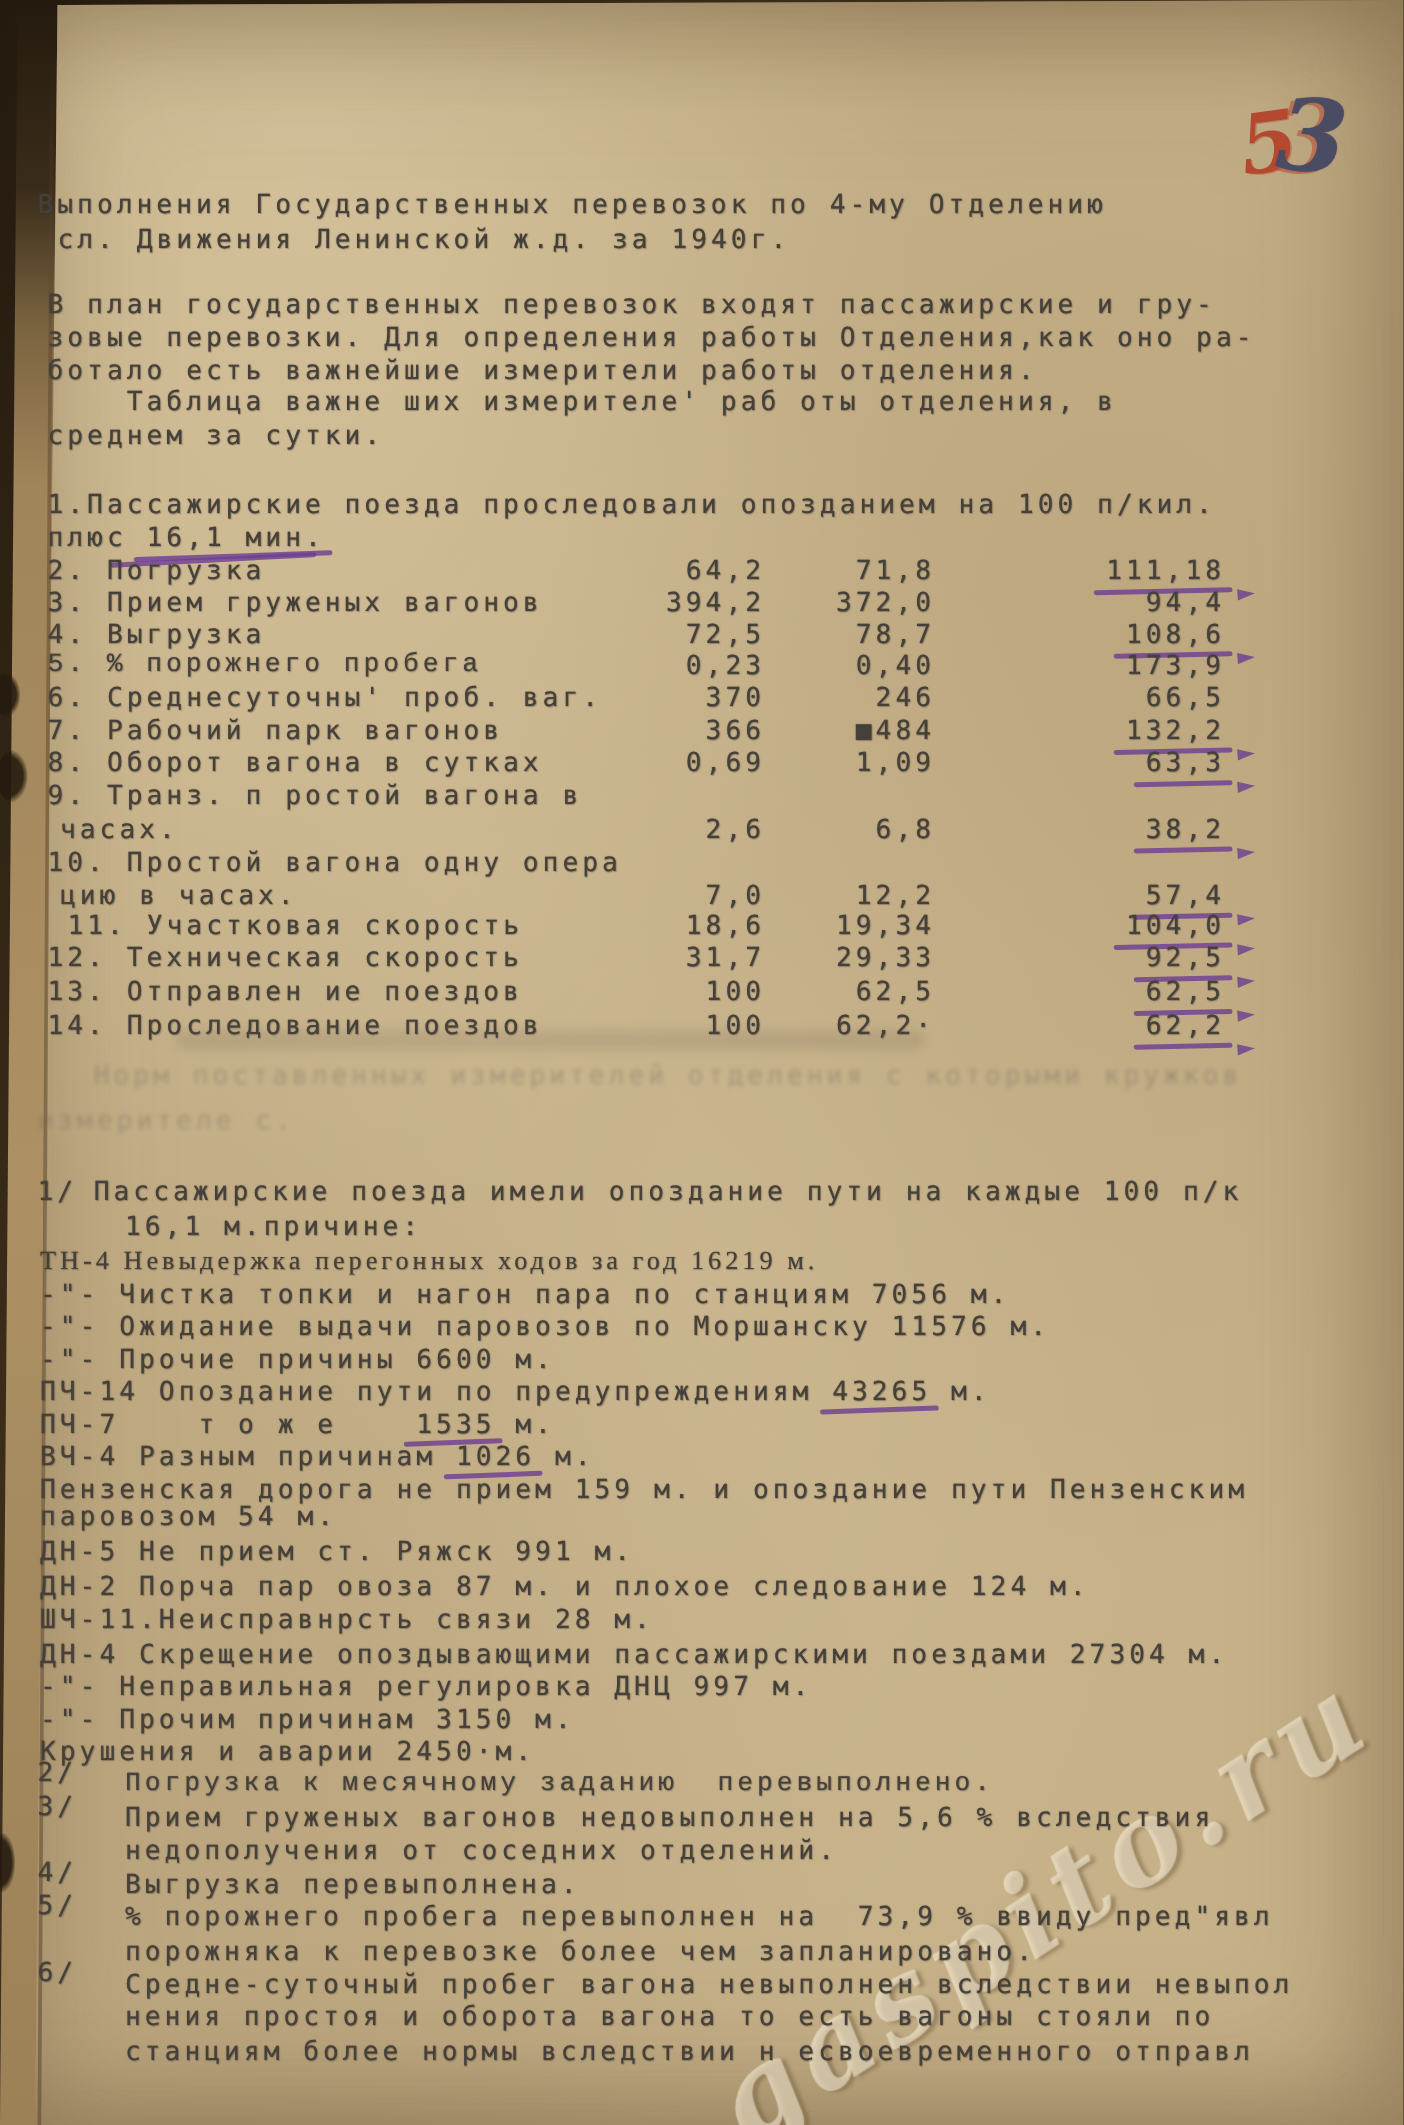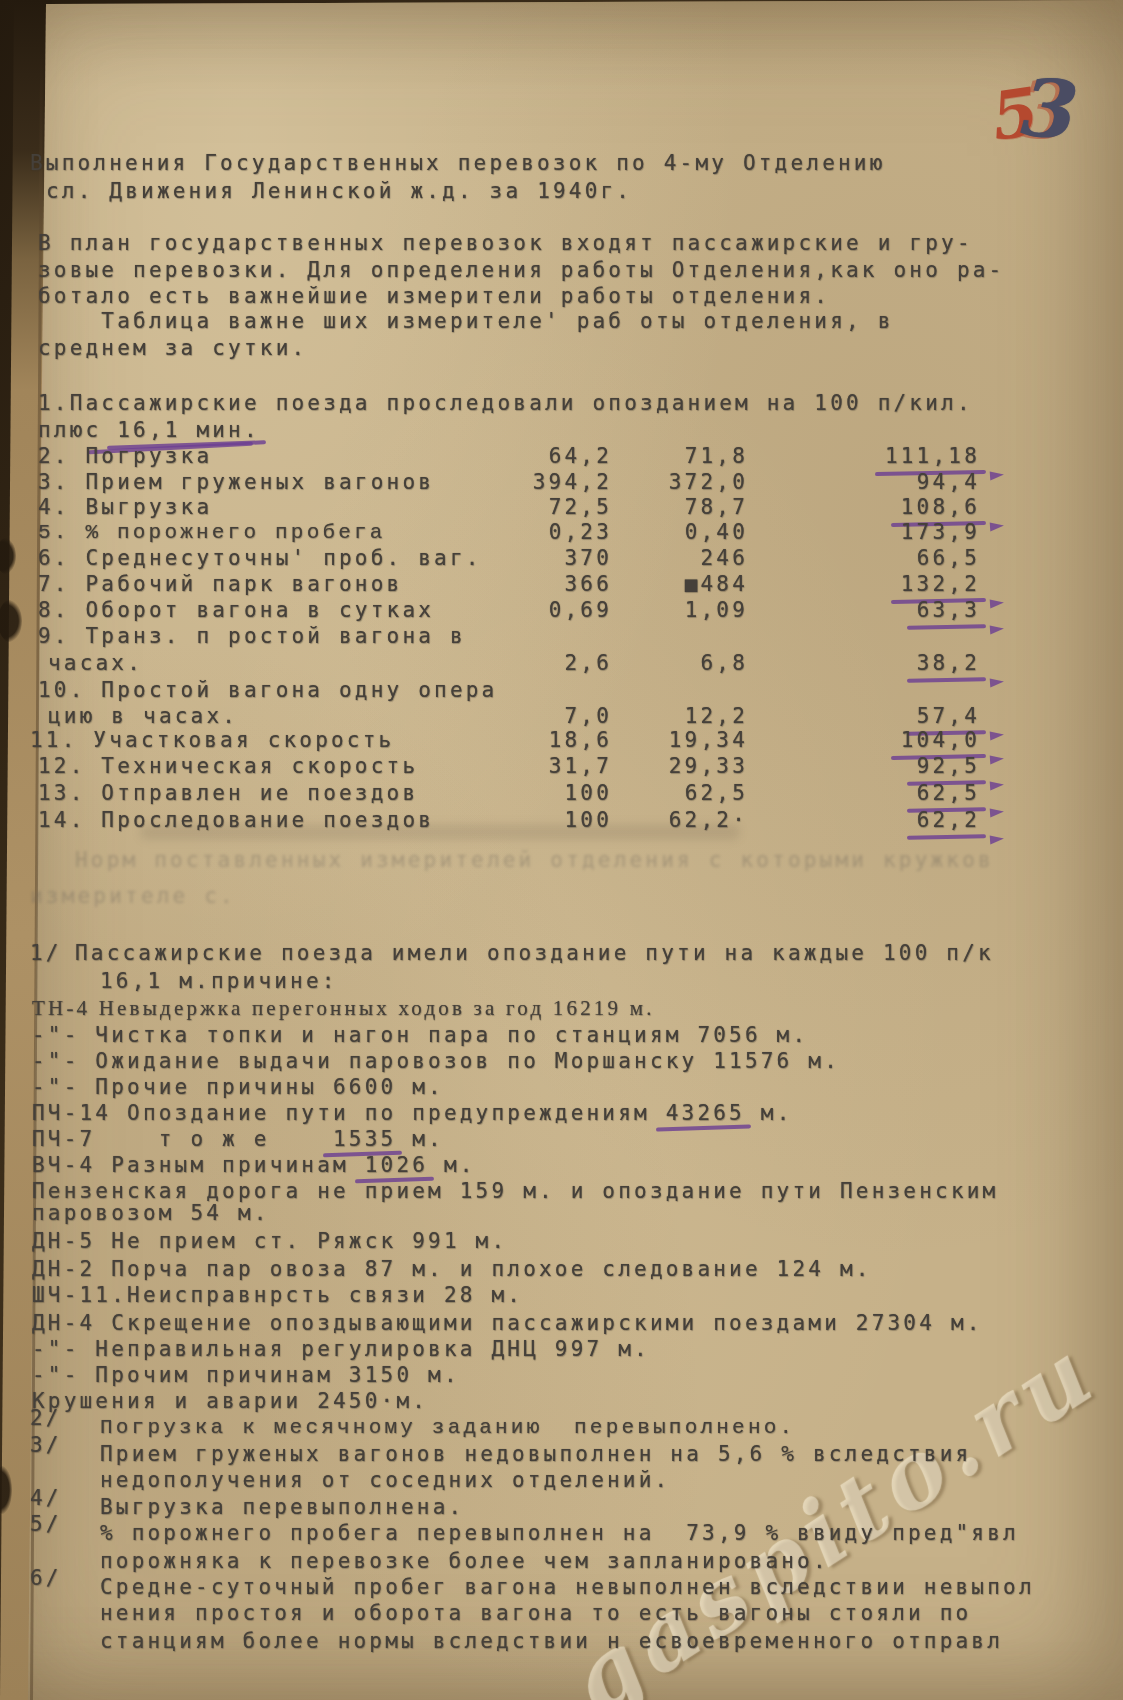--- a/index.html
+++ b/index.html
@@ -98,21 +98,21 @@
       <div class="tw" style="top: 469px;"><span class="lab" style="left: 38px;">3. Прием груженых вагонов</span><span class="cbox c-zad"><span>394,2</span></span><span class="cbox c-vyp"><span>372,0</span></span><span class="cbox c-pct"><span>94,4</span></span></div>
       <div class="tw" style="top: 494px;"><span class="lab" style="left: 38px;">4. Выгрузка</span><span class="cbox c-zad"><span>72,5</span></span><span class="cbox c-vyp"><span>78,7</span></span><span class="cbox c-pct"><span class="upl">108,6</span></span></div>
       <div class="tw" style="top: 519px;"><span class="lab" style="left: 38px; font-family: Liberation Mono, monospace;">5. % порожнего пробега</span><span class="cbox c-zad"><span>0,23</span></span><span class="cbox c-vyp"><span>0,40</span></span><span class="cbox c-pct"><span>173,9</span></span></div>
       <div class="tw" style="top: 545px;"><span class="lab" style="left: 38px;">6. Среднесуточны' проб. ваг.</span><span class="cbox c-zad"><span>370</span></span><span class="cbox c-vyp"><span>246</span></span><span class="cbox c-pct"><span>66,5</span></span></div>
       <div class="tw" style="top: 571px;"><span class="lab" style="left: 38px;">7. Рабочий парк вагонов</span><span class="cbox c-zad"><span>366</span></span><span class="cbox c-vyp"><span>■484</span></span><span class="cbox c-pct"><span class="upl">132,2</span></span></div>
       <div class="tw" style="top: 597px;"><span class="lab" style="left: 38px;">8. Оборот вагона в сутках</span><span class="cbox c-zad"><span>0,69</span></span><span class="cbox c-vyp"><span>1,09</span></span><span class="cbox c-pct"><span class="upl">63,3</span></span></div>
       <div class="tw" style="top: 623px;"><span class="lab" style="left: 38px;">9. Транз. п ростой вагона в</span></div>
       <div class="tw" style="top: 650px;"><span class="lab" style="left: 48px;">часах.</span><span class="cbox c-zad"><span>2,6</span></span><span class="cbox c-vyp"><span>6,8</span></span><span class="cbox c-pct"><span class="upl">38,2</span></span></div>
       <div class="tw" style="top: 677px;"><span class="lab" style="left: 38px;">10. Простой вагона одну опера</span></div>
       <div class="tw" style="top: 703px;"><span class="lab" style="left: 48px;">цию в часах.</span><span class="cbox c-zad"><span>7,0</span></span><span class="cbox c-vyp"><span>12,2</span></span><span class="cbox c-pct"><span class="upl">57,4</span></span></div>
-      <div class="tw" style="top: 727px;"><span class="lab" style="left: 30px;">11. Участковая скорость</span><span class="cbox c-zad"><span>18,6</span></span><span class="cbox c-vyp"><span>19,34</span></span><span class="cbox c-pct"><span class="upl">104,0</span></span></div>
+      <div class="tw" style="top: 727px;"><span class="lab" style="left: 54px;">11. Участковая скорость</span><span class="cbox c-zad"><span>18,6</span></span><span class="cbox c-vyp"><span>19,34</span></span><span class="cbox c-pct"><span class="upl">104,0</span></span></div>
       <div class="tw" style="top: 753px;"><span class="lab" style="left: 38px;">12. Техническая скорость</span><span class="cbox c-zad"><span>31,7</span></span><span class="cbox c-vyp"><span>29,33</span></span><span class="cbox c-pct"><span class="upl">92,5</span></span></div>
       <div class="tw" style="top: 780px;"><span class="lab" style="left: 38px;">13. Отправлен ие поездов</span><span class="cbox c-zad"><span>100</span></span><span class="cbox c-vyp"><span>62,5</span></span><span class="cbox c-pct"><span class="upl">62,5</span></span></div>
       <div class="tw" style="top: 807px;"><span class="lab" style="left: 38px;">14. Проследование поездов</span><span class="cbox c-zad"><span>100</span></span><span class="cbox c-vyp"><span>62,2·</span></span><span class="cbox c-pct"><span class="upl">62,2</span></span></div>
       <div class="tw" style="top: 940px;"><span class="lab" style="left: 30px;">1/</span><span class="lab" style="left: 75px;"><span>Пассажирские поезда имели опоздание пути на каждые 100 п/к</span></span></div>
       <div class="tw" style="top: 968px;"><span class="lab" style="left: 100px;"><span>16,1 м.причине:</span></span></div>
       <div class="tw" style="top: 995px;"><span class="lab" style="left: 32px; font-family: Liberation Serif, serif;"><span>ТН-4 Невыдержка перегонных ходов за год 16219 м.</span></span></div>
       <div class="tw" style="top: 1022px;"><span class="lab" style="left: 32px;"><span>-"- Чистка топки и нагон пара по станциям 7056 м.</span></span></div>
       <div class="tw" style="top: 1048px;"><span class="lab" style="left: 32px;"><span>-"- Ожидание выдачи паровозов по Моршанску 11576 м.</span></span></div>
       <div class="tw" style="top: 1074px;"><span class="lab" style="left: 32px;"><span>-"- Прочие причины 6600 м.</span></span></div>
       <div class="tw" style="top: 1100px;"><span class="lab" style="left: 32px;"><span>ПЧ-14 Опоздание пути по предупреждениям </span><span class="useg">43265</span><span> м.</span></span></div>

